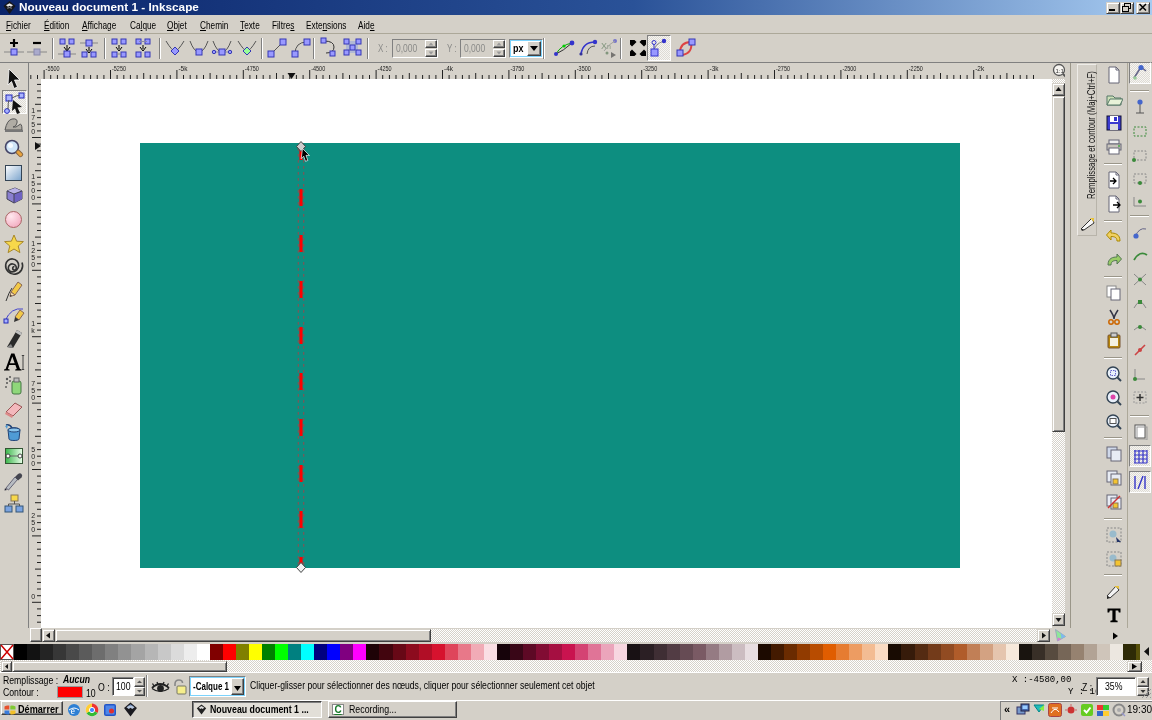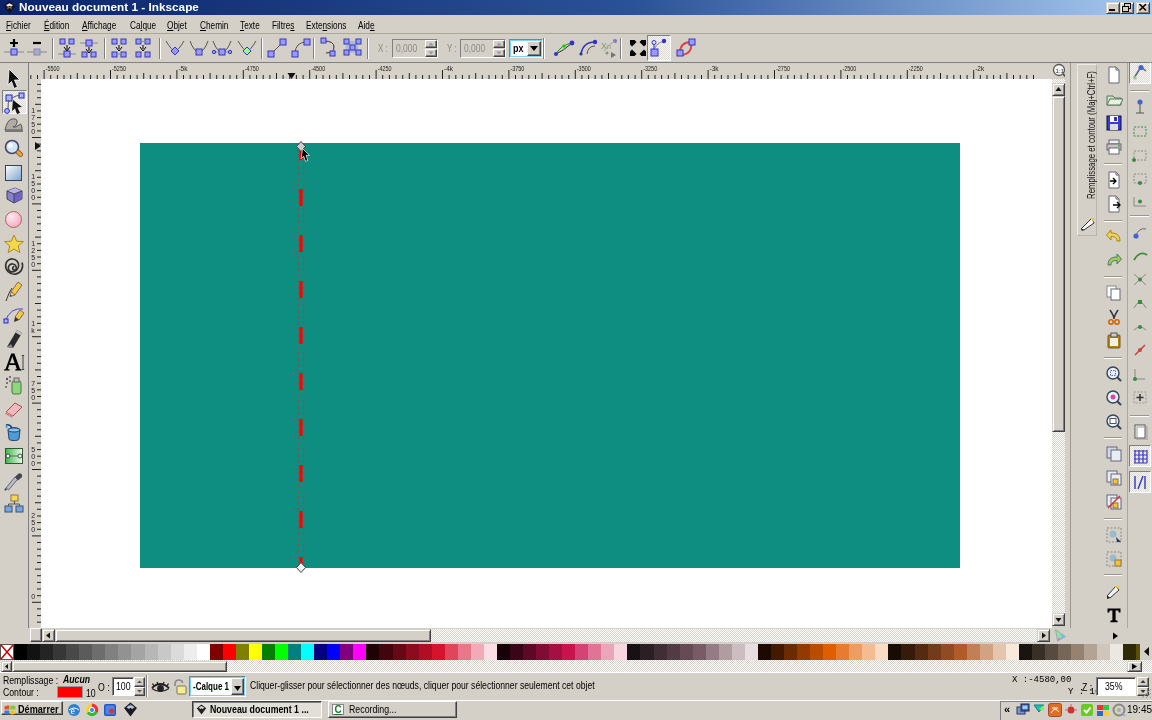--- a/index.html
+++ b/index.html
@@ -1165,12 +1165,12 @@
     <rect x="1" y="2" width="6" height="5" fill="#e33"></rect>
     <rect x="7" y="2" width="6" height="5" fill="#3c3"></rect>
     <rect x="1" y="8" width="6" height="5" fill="#36c"></rect>
     <rect x="7" y="8" width="6" height="5" fill="#fc3"></rect>
   </svg>
 <svg class="abs" style="left:1112px;top:703px" width="14" height="14" viewBox="0 0 14 14">
     <circle cx="7" cy="7" r="5.5" fill="none" stroke="#888" stroke-width="2"></circle>
     <circle cx="7" cy="7" r="2" fill="#aaa"></circle>
     <path d="M10 10 L13 13" stroke="#99c" stroke-width="1.5"></path>
   </svg>
-<span class="abs" style="left:1127px;top:704px;font-size:10px">19:45</span>
+<span class="abs" style="left:1127px;top:704px;font-size:10px">19:30</span>
 </body></html>

